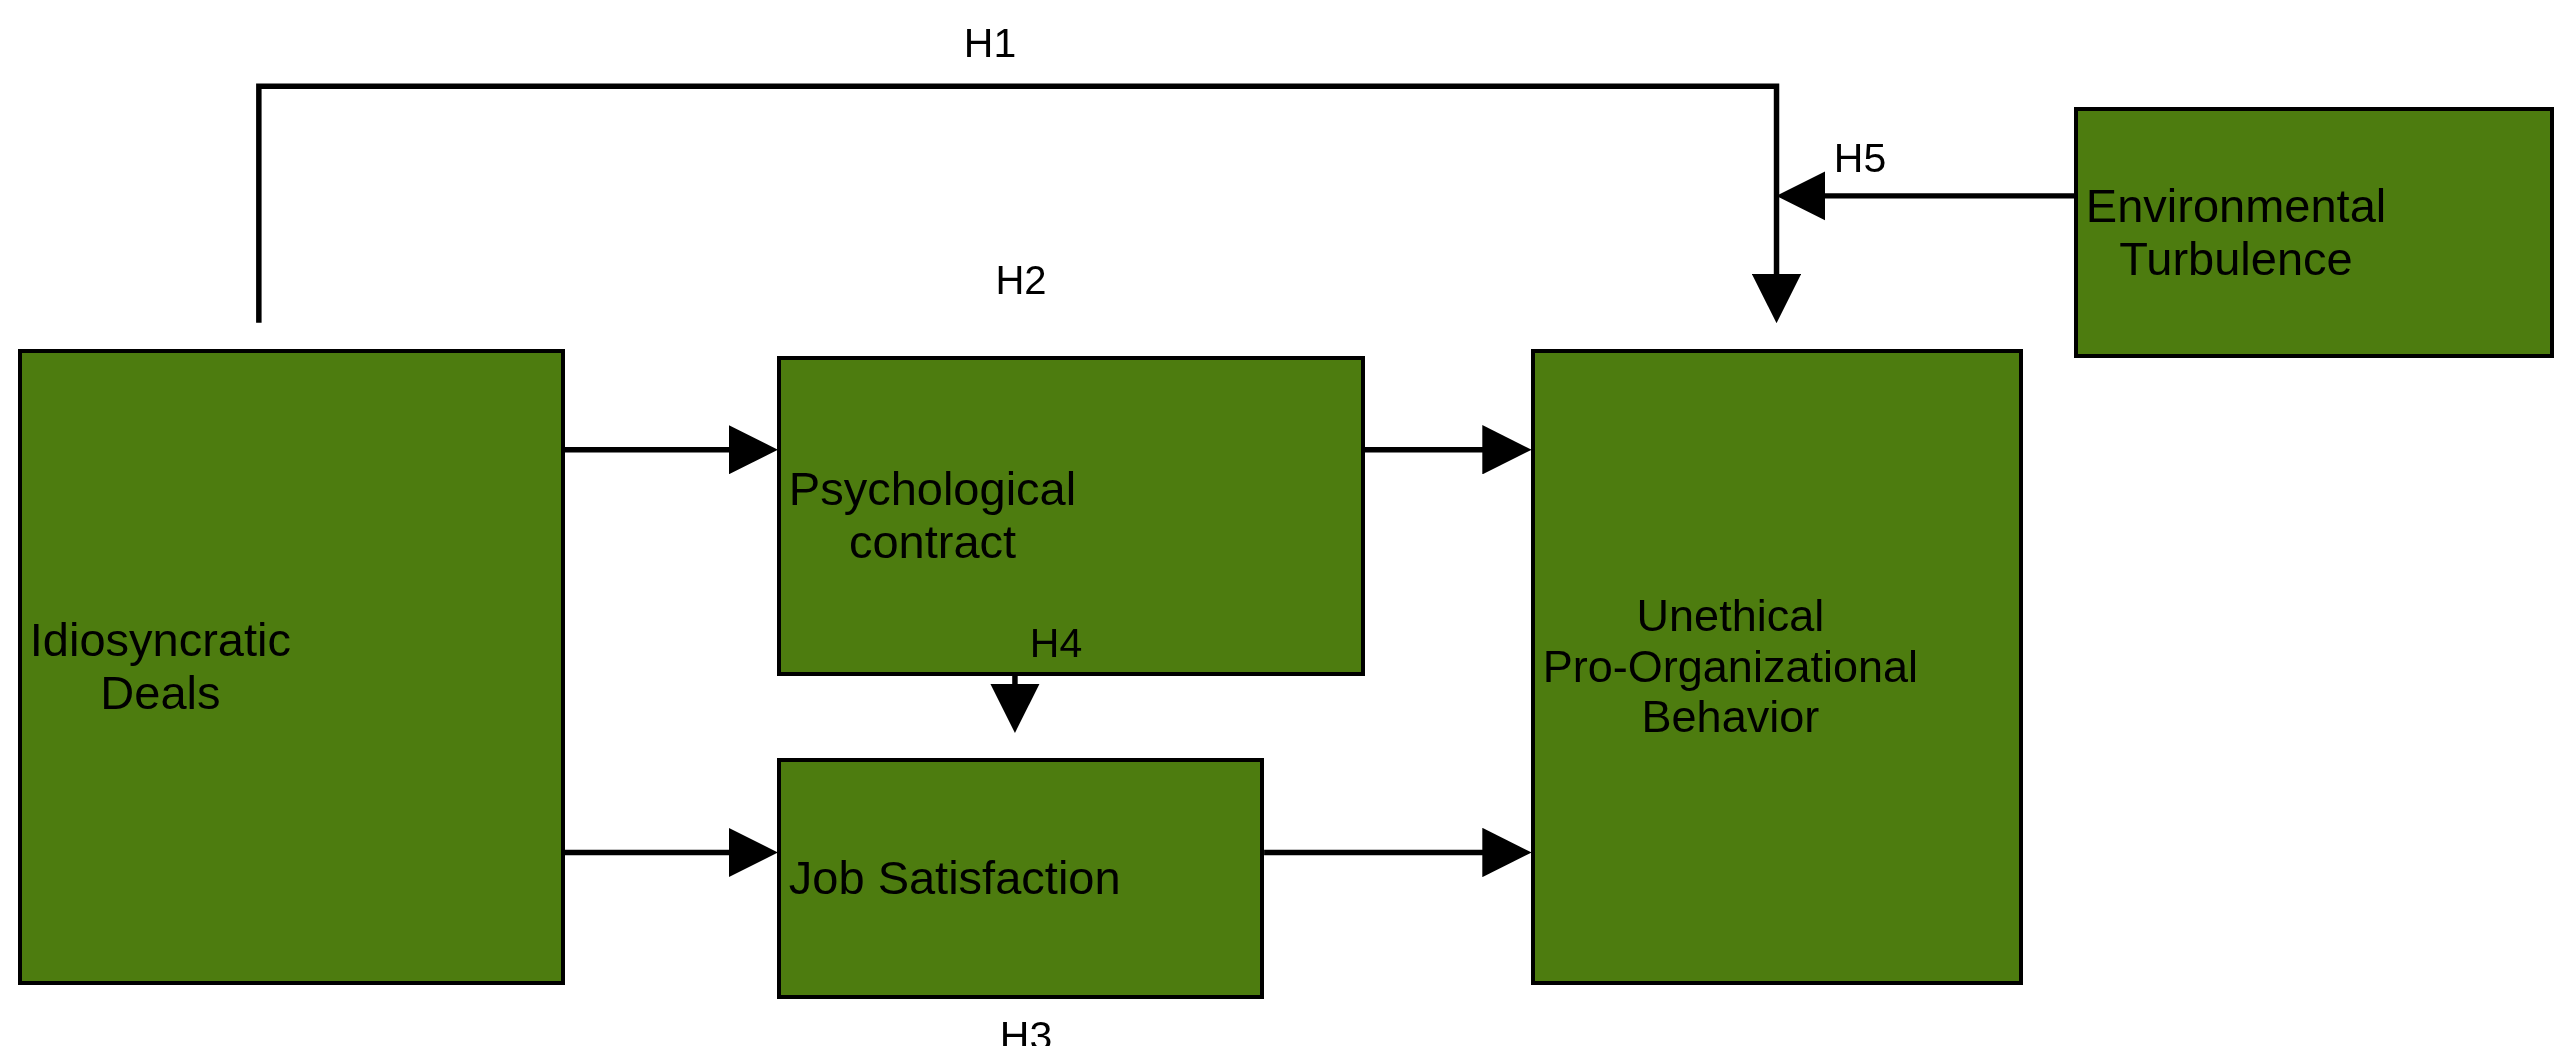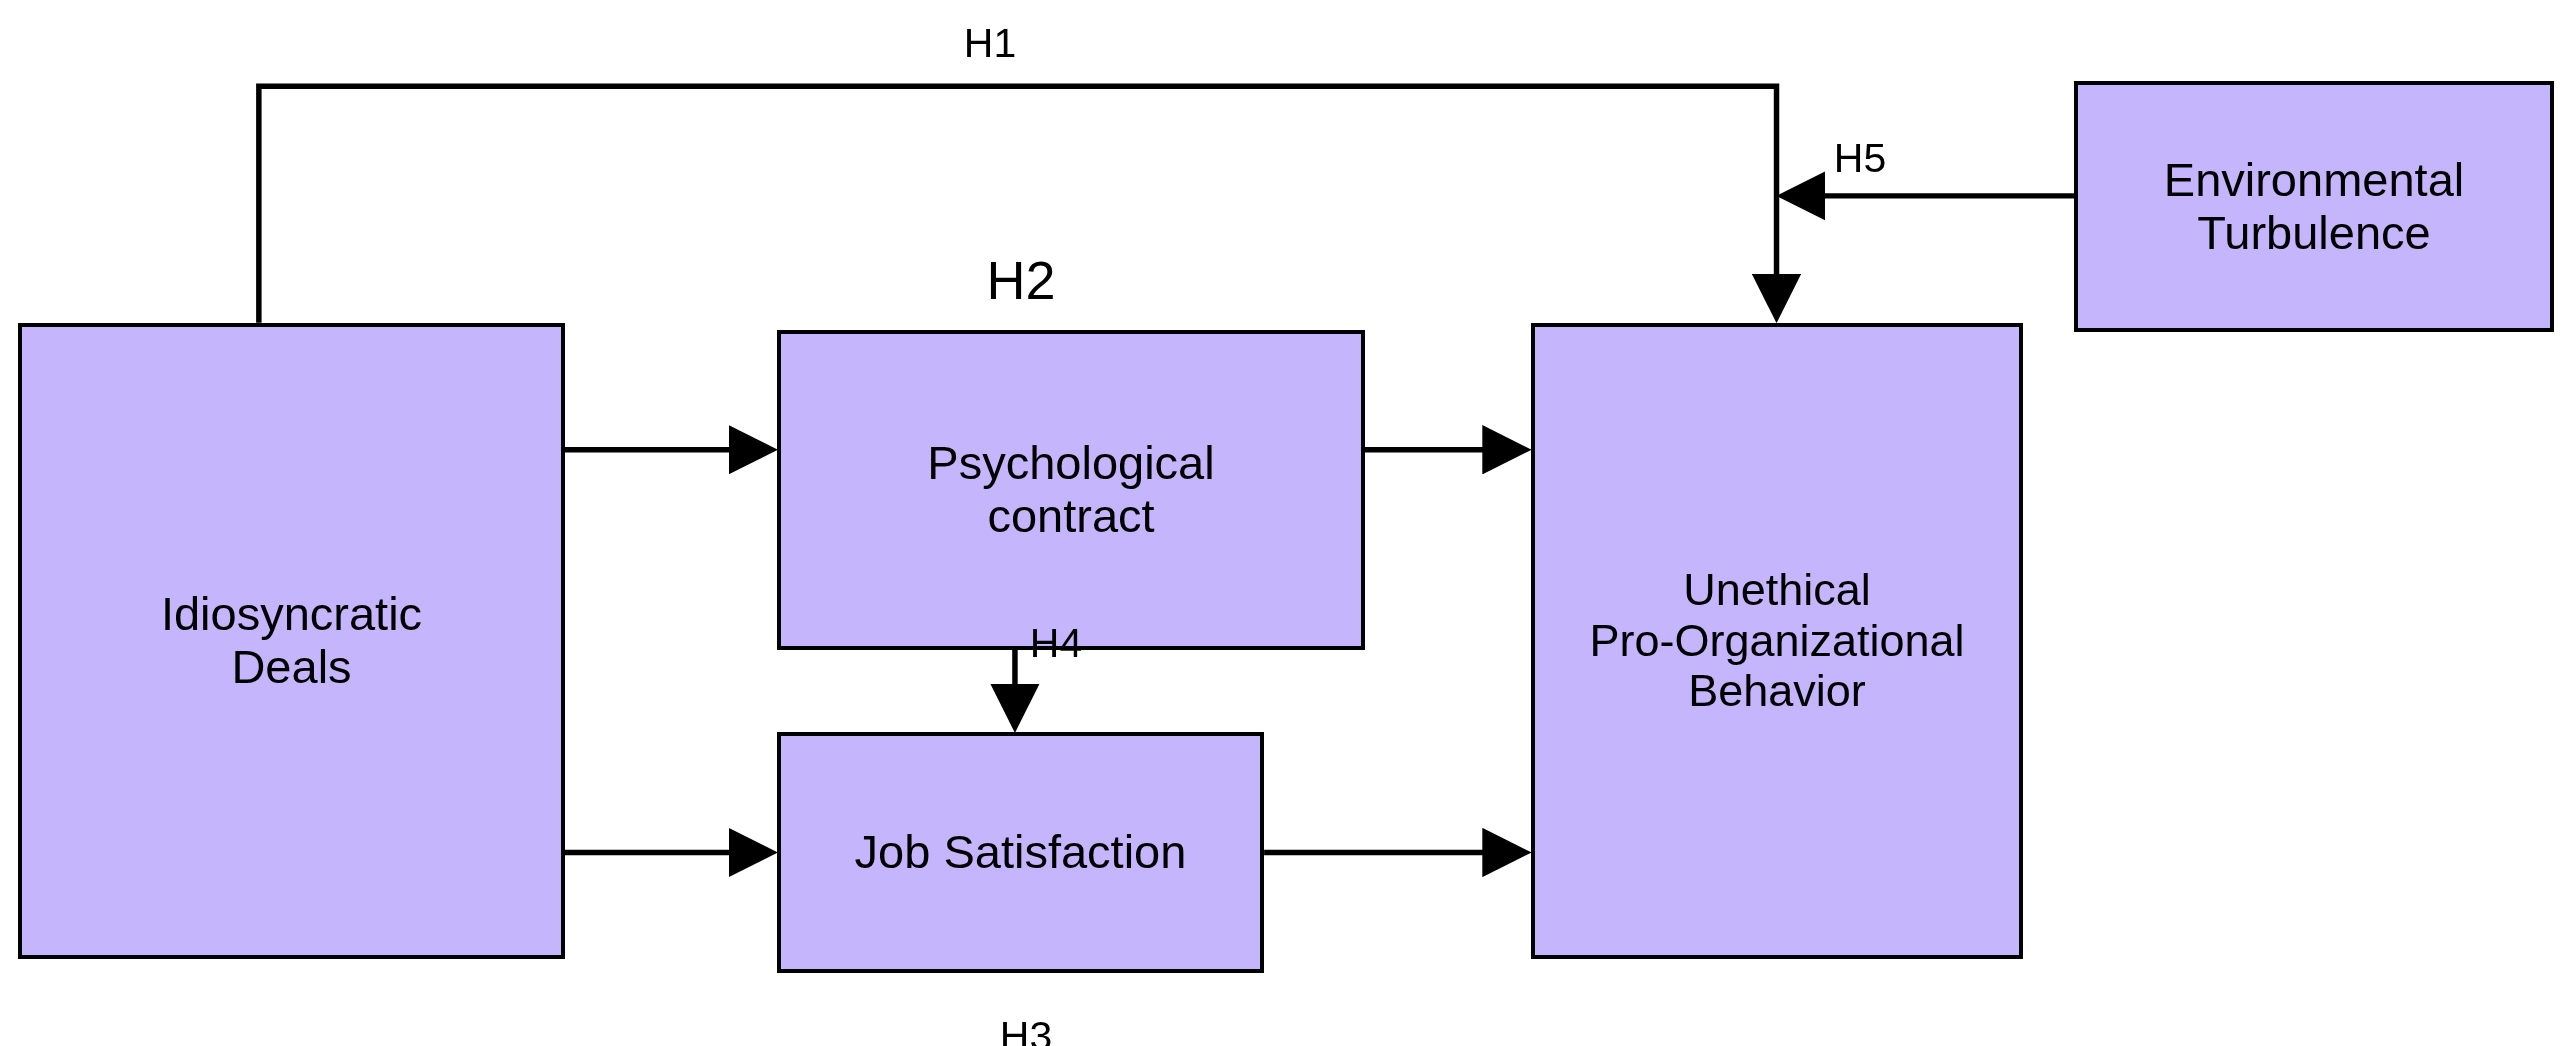--- a/index.html
+++ b/index.html
@@ -21,25 +21,25 @@
     position: absolute;
     left: 0;
     top: 0;
     width: 2576px;
     height: 1046px;
   }
   .node-box {
     position: absolute;
     box-sizing: border-box;
     border: 4.7px solid #000000;
-    background: #c4b5fd;
+    background: #4d7c0f;
     display: flex;
     align-items: center;
-    justify-content: center;
     text-align: center;
+    margin-top: 26px;
   }
   .node-label {
     font-family: "Liberation Sans", sans-serif;
     color: #000000;
     line-height: 1.12;
     white-space: pre-line;
     padding: 0 7.8px;
   }
   .hyp-label {
     position: absolute;
@@ -60,21 +60,21 @@
   #node-job-satisfaction .node-label { font-size: 47px; }
 
   #node-unethical-pro-organizational-behavior { left: 1531px; top: 323px; width: 492px; height: 636px; }
   #node-unethical-pro-organizational-behavior .node-label { font-size: 45px; }
 
   #node-environmental-turbulence { left: 2074px; top: 81px; width: 480px;  height: 251px; }
   #node-environmental-turbulence .node-label { font-size: 47px; }
 
   
   #hyp-h1 { left: 990px; top: 43px;   font-size: 41px; }
-  #hyp-h2 { left: 1021px; top: 280px;  font-size: 54px; }
+  #hyp-h2 { left: 1021px; top: 280px;  font-size: 40px; }
   #hyp-h3 { left: 1026px; top: 1036px; font-size: 41px; }
   #hyp-h4 { left: 1056px; top: 643px;  font-size: 41px; }
   #hyp-h5 { left: 1860px; top: 158px;  font-size: 41px; }
 </style>
 </head>
 <body>
 
 <div id="diagram-root">
 
   <svg id="diagram-svg" viewBox="0 0 3287 1335" xmlns="http://www.w3.org/2000/svg">

